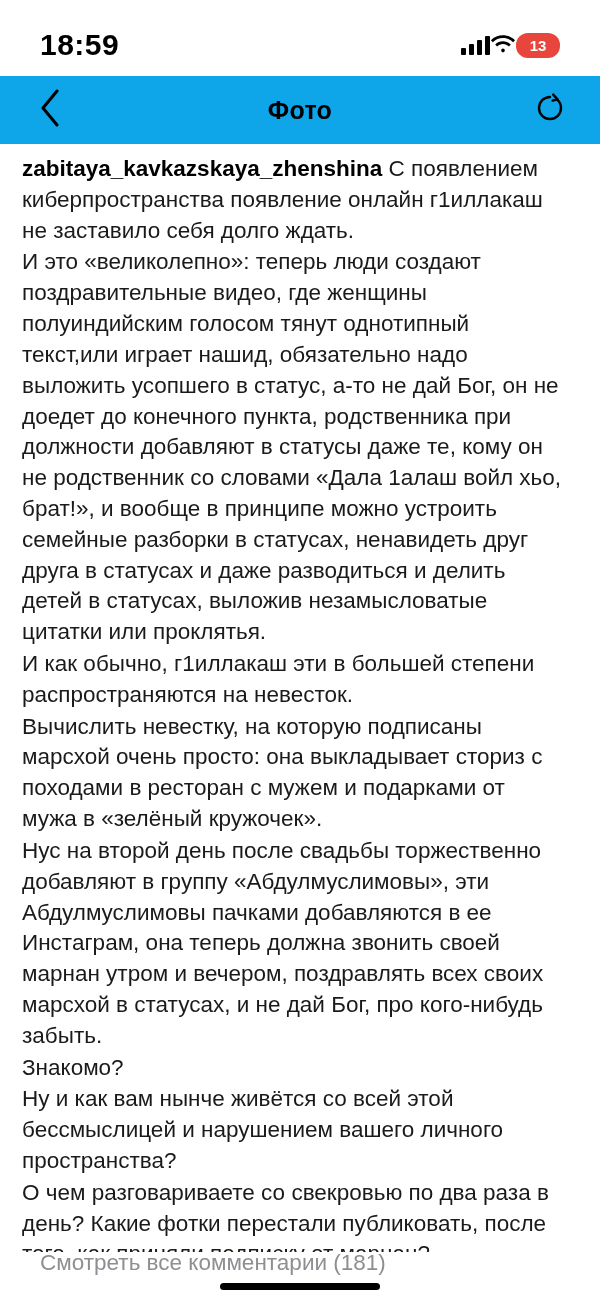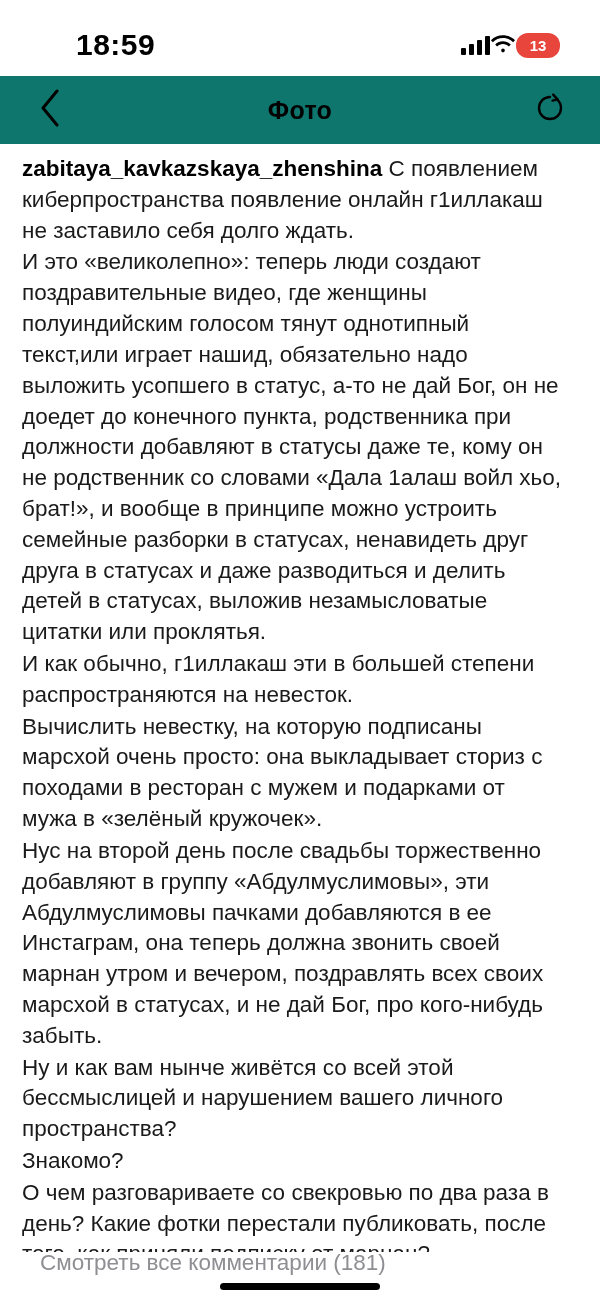--- a/index.html
+++ b/index.html
@@ -18,21 +18,20 @@
   }
 
   
   .status-bar {
     height: 76px;
     flex: 0 0 76px;
     display: flex;
     align-items: center;
     justify-content: space-between;
     padding: 14px 40px 0 40px;
-    margin-left: 36px;
   }
   .status-time {
     font-size: 30px;
     font-weight: bold;
     letter-spacing: 0.5px;
     color: #000;
   }
   .status-right {
     display: flex;
     align-items: center;
@@ -70,21 +69,21 @@
   }
 
   
   .nav-bar {
     height: 68px;
     flex: 0 0 68px;
     display: flex;
     align-items: center;
     justify-content: space-between;
     padding: 0 28px;
-    background: #0f766e;
+    background: #0ea5e9;
   }
   .nav-back {
     width: 44px; height: 44px;
     display: flex; align-items: center; justify-content: center;
     cursor: pointer;
   }
   .nav-title {
     font-size: 25px;
     font-weight: bold;
     color: #000;
@@ -208,22 +207,22 @@
     <div class="clipped-top">&nbsp;</div>
     <div class="caption">
       <p>
         <span class="username">zabitaya_kavkazskaya_zhenshina</span>
         <span>С появлением киберпространства появление онлайн г1иллакаш не заставило себя долго ждать.</span>
       </p>
       <p>И это «великолепно»: теперь люди создают поздравительные видео, где женщины полуиндийским голосом тянут однотипный текст,или играет нашид, обязательно надо выложить усопшего в статус, а-то не дай Бог, он не доедет до конечного пункта, родственника при должности добавляют в статусы даже те, кому он не родственник со словами «Дала 1алаш войл хьо, брат!», и вообще в принципе можно  устроить семейные разборки в статусах, ненавидеть друг друга в статусах и даже разводиться и делить детей в статусах, выложив незамысловатые цитатки или проклятья.</p>
       <p>И как обычно, г1иллакаш эти в большей степени распространяются на невесток.</p>
       <p>Вычислить невестку, на которую подписаны марсхой очень просто: она выкладывает сториз с походами в ресторан с мужем и подарками от мужа в «зелёный кружочек».</p>
       <p>Нус на второй день после свадьбы торжественно добавляют в группу «Абдулмуслимовы», эти Абдулмуслимовы пачками добавляются в ее Инстаграм, она теперь должна звонить своей марнан утром и вечером, поздравлять всех своих марсхой в статусах, и не дай Бог, про кого-нибудь забыть.</p>
+      <p>Знакомо?</p>
       <p>Ну и как вам нынче живётся со всей этой бессмыслицей и нарушением вашего личного пространства?</p>
-      <p>Знакомо?</p>
       <p>О чем разговариваете со свекровью по два раза в день? Какие фотки перестали публиковать, после того, как приняли подписку от марнан?</p>
 
     </div>
     <div class="scroll-indicator"></div>
   </div>
 
   <div class="bottom-area">
     <div class="view-comments">Смотреть все комментарии (181)</div>
     <div class="home-indicator"></div>
   </div>

